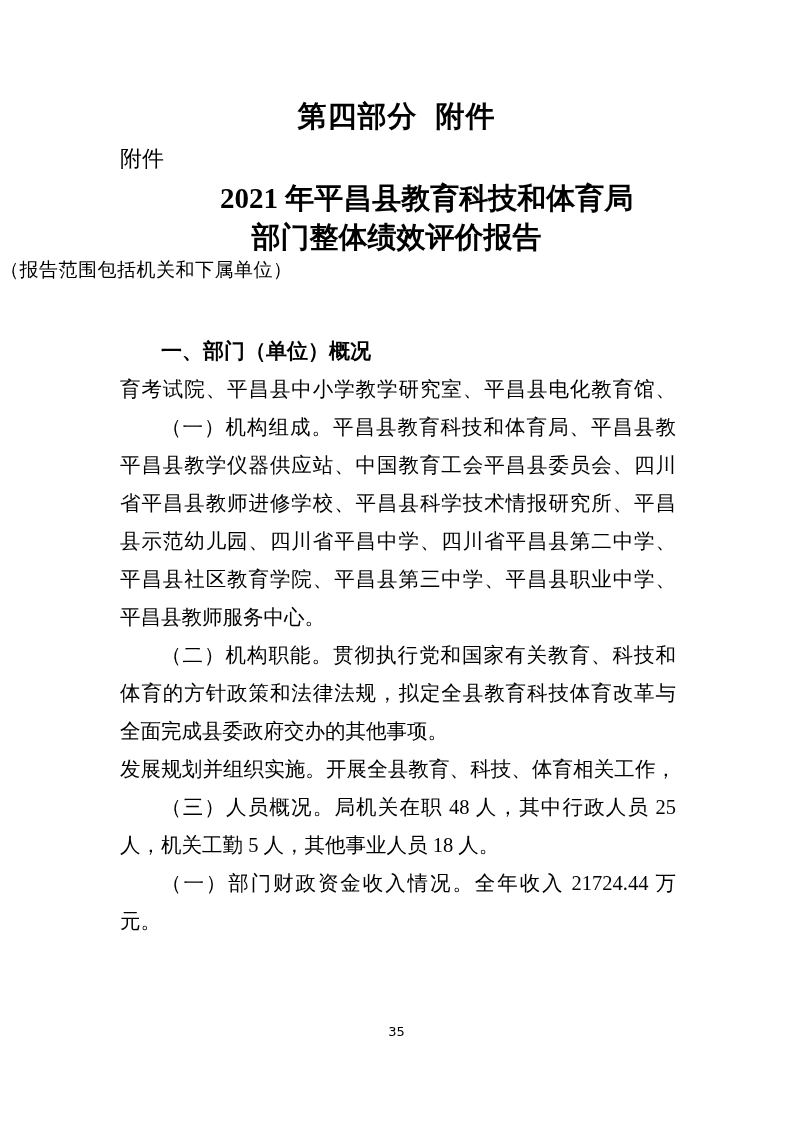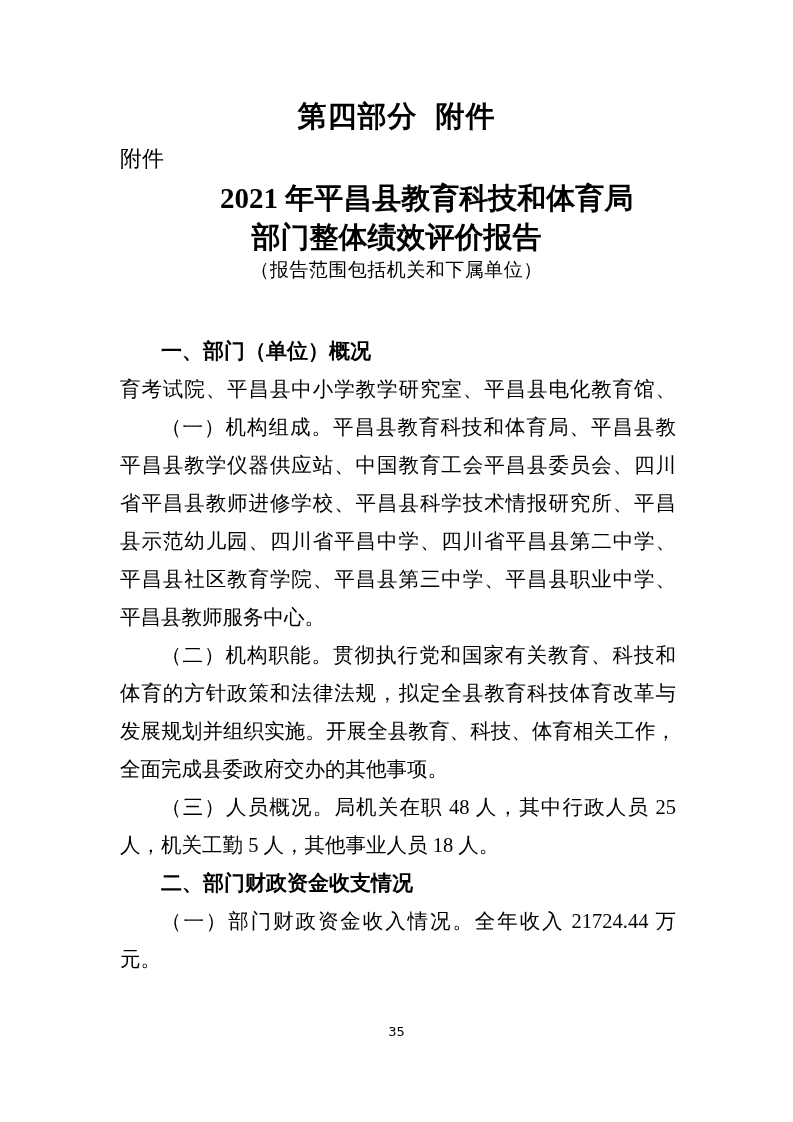--- a/index.html
+++ b/index.html
@@ -48,21 +48,20 @@
     font-size: 29px;
     line-height: 39px;
   }
   .report-title-1 { top: 179px; padding-left: 30px; }
   .report-title-2 { top: 218px; }
   .report-subtitle {
     position: absolute;
     top: 256px;
     left: 0;
     width: 100%;
-    text-align: center;
     font-size: 19px;
     line-height: 28px;
     letter-spacing: 0.5px;
   }
   .report-body {
     position: absolute;
     top: 332px;
     left: 120px;
     width: 556px;
     font-size: 20.5px;
@@ -112,24 +111,23 @@
       <div class="line heading">一、部门（单位）概况</div>
       <div class="line full">育考试院、平昌县中小学教学研究室、平昌县电化教育馆、</div>
       <div class="line first">（一）机构组成。平昌县教育科技和体育局、平昌县教</div>
       <div class="line full">平昌县教学仪器供应站、中国教育工会平昌县委员会、四川</div>
       <div class="line full">省平昌县教师进修学校、平昌县科学技术情报研究所、平昌</div>
       <div class="line full">县示范幼儿园、四川省平昌中学、四川省平昌县第二中学、</div>
       <div class="line full">平昌县社区教育学院、平昌县第三中学、平昌县职业中学、</div>
       <div class="line last">平昌县教师服务中心。</div>
       <div class="line first">（二）机构职能。贯彻执行党和国家有关教育、科技和</div>
       <div class="line full">体育的方针政策和法律法规，拟定全县教育科技体育改革与</div>
+      <div class="line last">全面完成县委政府交办的其他事项。</div>
       <div class="line full">发展规划并组织实施。开展全县教育、科技、体育相关工作，</div>
-      <div class="line last">全面完成县委政府交办的其他事项。</div>
       <div class="line first">（三）人员概况。局机关在职 48 人，其中行政人员 25</div>
       <div class="line last">人，机关工勤 5 人，其他事业人员 18 人。</div>
-      <div class="line heading">二、部门财政资金收支情况</div>
       <div class="line first">（一）部门财政资金收入情况。全年收入 21724.44 万</div>
       <div class="line last">元。</div>
     </div>
 
   <div class="page-number">35</div>
 
 </div>
 
 </body></html>

